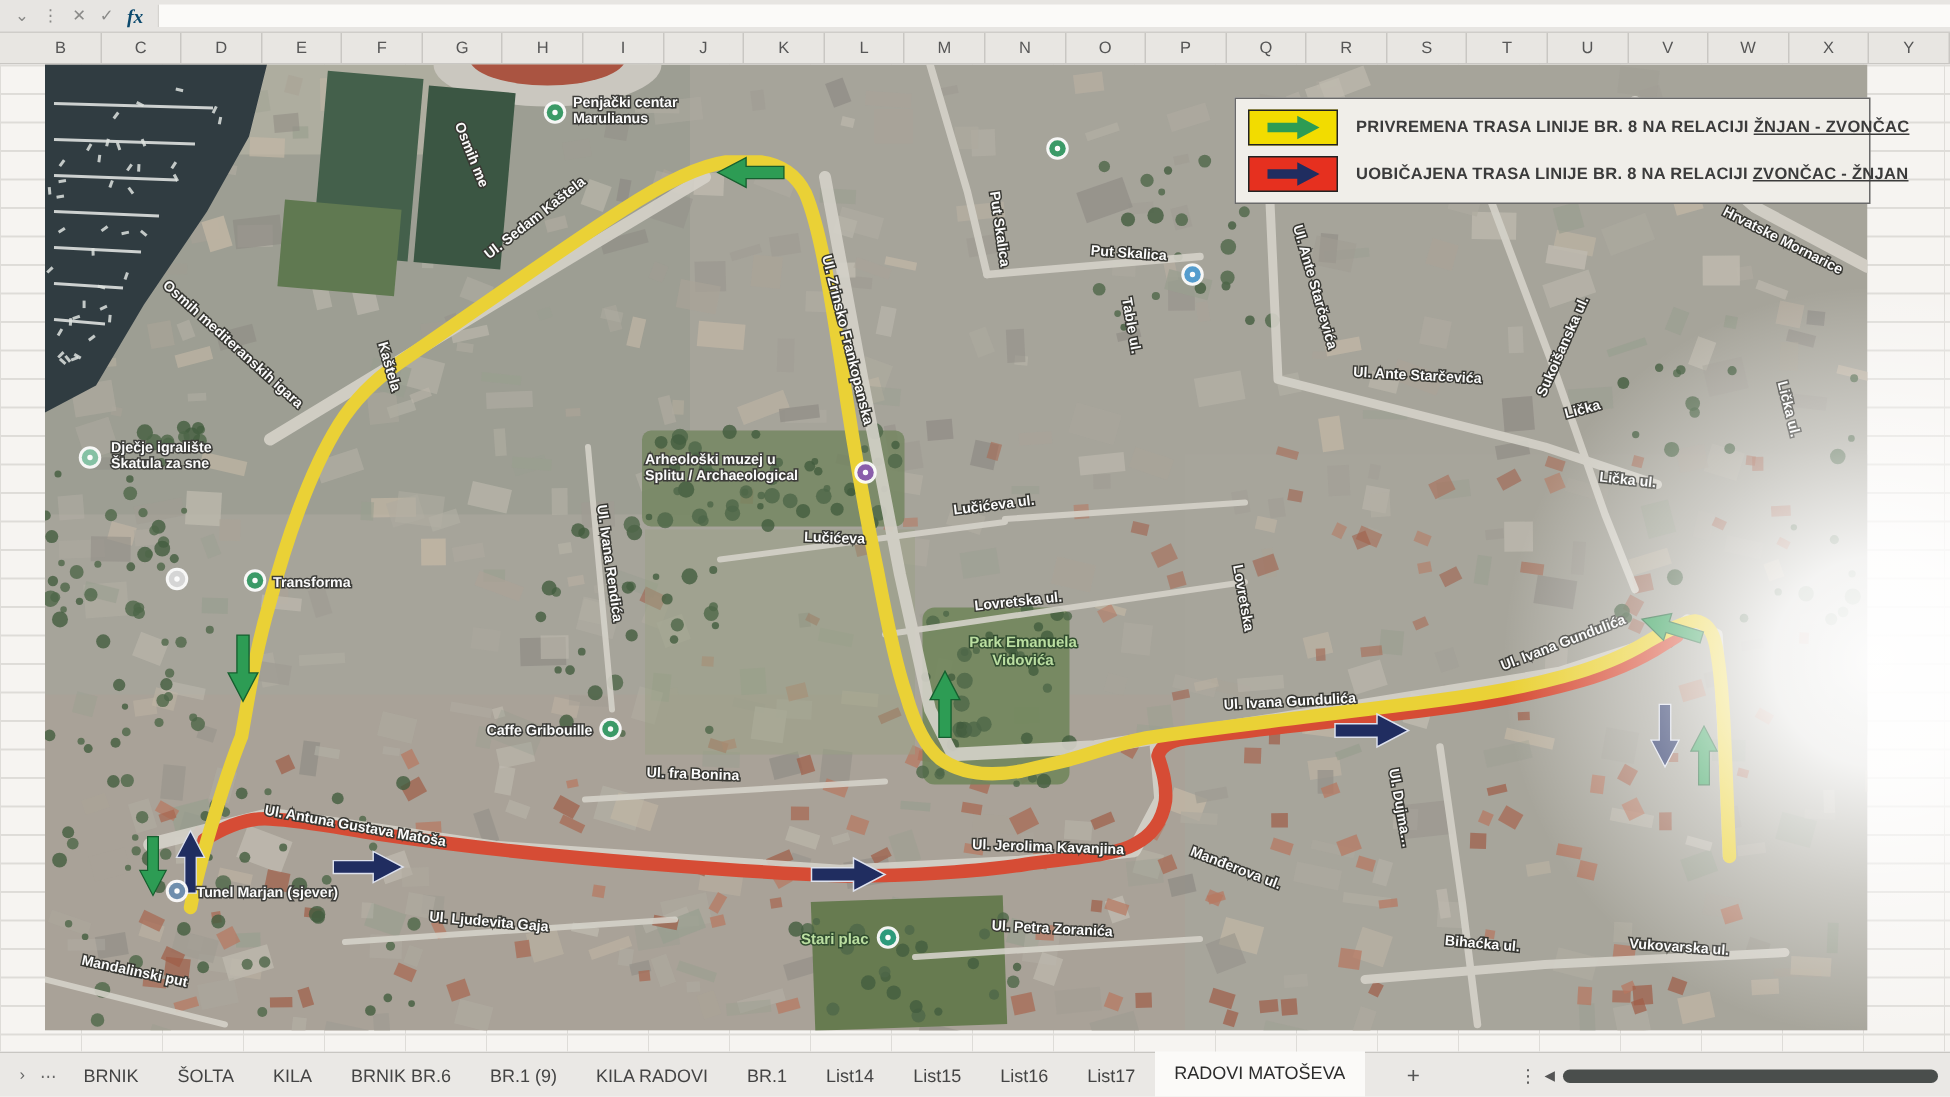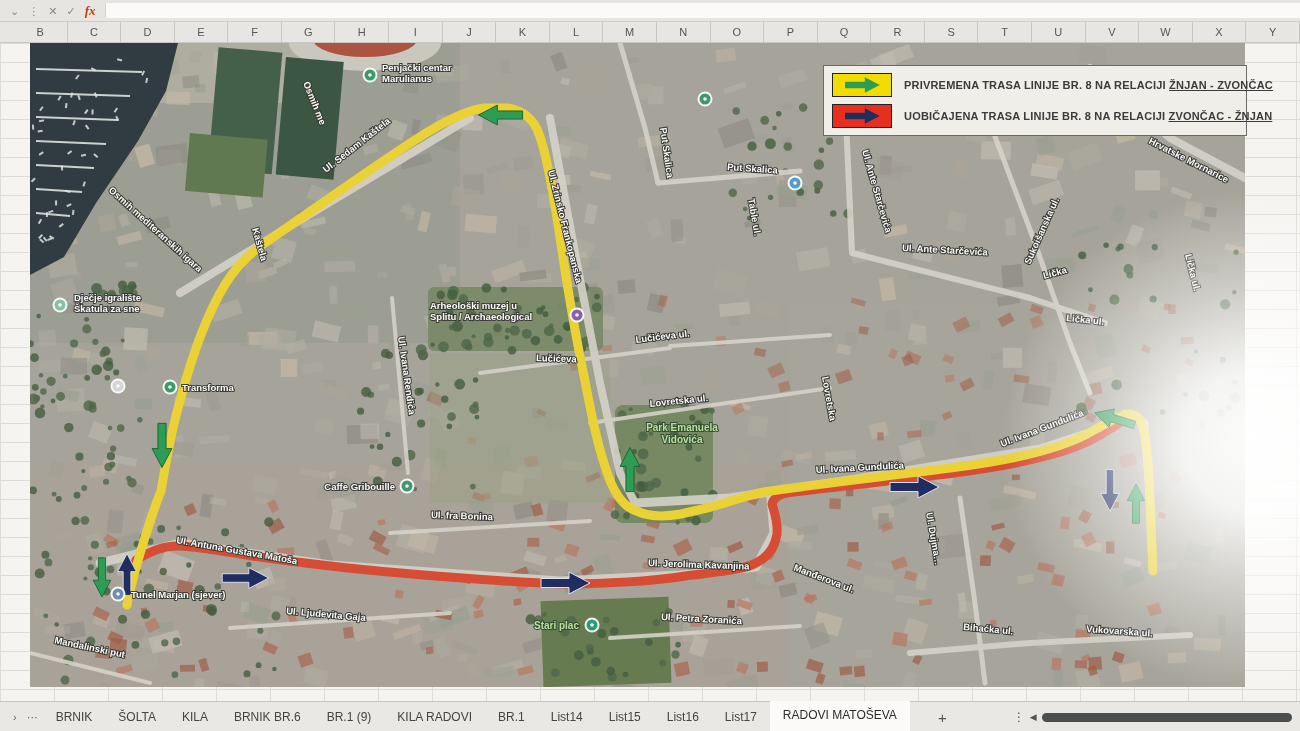--- a/index.html
+++ b/index.html
@@ -1,20 +1,20 @@
 <!DOCTYPE html>
 <html><head>
 <meta charset="utf-8">
 <style>
   html,body{margin:0;padding:0}
   body{width:1300px;height:731px;font-family:"Liberation Sans",sans-serif;background:#f4f2ef;overflow:hidden;position:relative}
   
   .frow{height:22px;background:#e7e5e2;display:flex;align-items:center;gap:9px;padding-left:10px;border-bottom:1px solid #cfcdc9;box-sizing:border-box}
   .ficon{color:#8a8a88;font-size:11px;line-height:22px}
-  .fx{font-style:italic;font-family:"Liberation Serif",serif;font-weight:700;color:#c2410c;font-size:13px}
+  .fx{font-style:italic;font-family:"Liberation Serif",serif;font-weight:700;color:#0c4a6e;font-size:13px}
   .finput{flex:1;height:15px;background:#fbfaf8;border-left:1px solid #d5d3cf;margin-right:0}
   
   .cheads{height:20px;display:flex;background:#e8e6e2;border-bottom:1px solid #c9c7c3;padding-left:14px}
   .ch{flex:1;text-align:center;font-size:11px;color:#565656;border-right:1px solid #c9c7c3;line-height:20px}
   
   .sheet{position:relative;height:658px;background-color:#f6f4f1;
     background-image:linear-gradient(#dedcd8 1px,transparent 1px),linear-gradient(90deg,#dedcd8 1px,transparent 1px);
     background-size:54px 19px;}
   .mapwrap{position:absolute;left:30px;top:0;width:1215px;height:644px;z-index:1}
   .mapwrap svg{display:block;filter:saturate(.88) contrast(.97) blur(.35px)}

